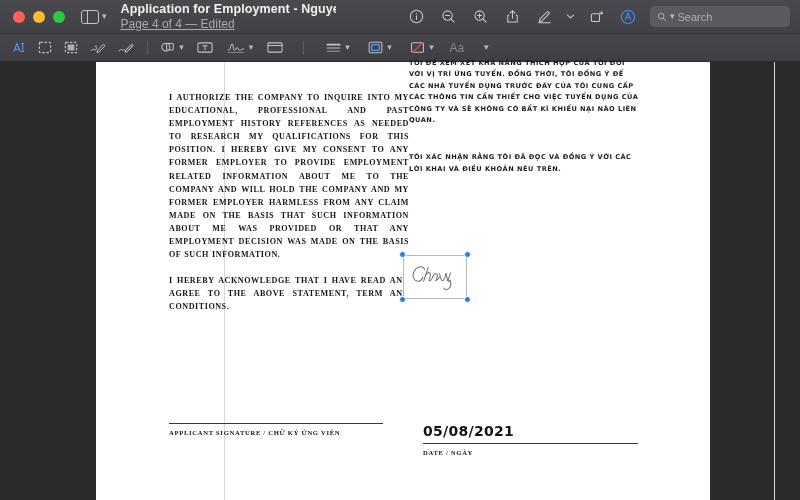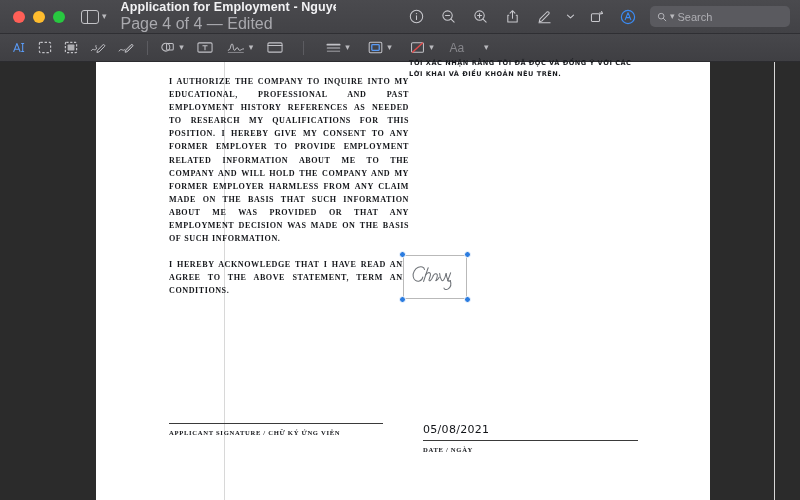--- a/index.html
+++ b/index.html
@@ -40,21 +40,21 @@
   .title-block {
     margin-left: 14px;
     display: flex; flex-direction: column; justify-content: center;
     min-width: 0;
   }
   .win-title {
     font-size: 12.5px; font-weight: bold; color: #f2f2f4;
     white-space: nowrap; overflow: hidden; max-width: 215px;
     letter-spacing: .1px;
   }
-  .win-sub { font-size: 16px; color: #a9a9ae; margin-top: 1px; }
+  .win-sub { font-size: 12px; color: #a9a9ae; margin-top: 1px; text-decoration: underline; }
 
   .tb-right {
     margin-left: auto; display: flex; align-items: center;
     gap: 0px; padding-right: 10px;
   }
   .tb-btn {
     width: 32px; height: 26px;
     display: flex; align-items: center; justify-content: center;
     color: #c9c9ce;
   }
@@ -95,21 +95,21 @@
   .page {
     position: absolute; left: 96px; top: 0;
     width: 614px; height: 438px;
     background: #ffffff;
   }
   .page-div-l { position: absolute; left: 128px; top: 0; width: 1px; height: 438px; background: #d8d8d8; }
   .page-div-r { position: absolute; left: 678px; top: 0; width: 1px; height: 438px; background: #d8d8d8; }
 
   
   .col-en {
-    position: absolute; left: 73px; top: 13px; width: 240px;
+    position: absolute; left: 73px; top: 29px; width: 240px;
   }
   .en-p {
     font-family: "Liberation Serif", serif;
     font-size: 8.1px; line-height: 13.1px;
     letter-spacing: .55px; word-spacing: .6px;
     color: #14161a; text-align: justify;
     font-weight: bold;
   }
   .en-p + .en-p { margin-top: 13px; }
 
@@ -156,21 +156,21 @@
   .sig-right { left: 327px; top: 361px; width: 215px; }
   .rule { height: 1px; background: #3a3a3a; width: 100%; }
   .sig-cap {
     font-family: "Liberation Serif", serif;
     font-size: 6.6px; font-weight: bold;
     letter-spacing: .7px; color: #14161a;
     margin-top: 5px; white-space: nowrap;
   }
   .date-val {
     font-family: "DejaVu Sans", sans-serif;
-    font-size: 11px; font-weight: normal;
+    font-size: 14px; font-weight: bold;
     color: #111317; letter-spacing: .3px;
     margin-bottom: 4px;
   }
 </style>
 </head>
 <body>
 
 <div id="app">
 
   <div class="titlebar">
@@ -348,20 +348,21 @@
     <div class="page">
       <div class="page-div-l"></div>
       <div class="page-div-r"></div>
 
       <div class="col-en">
         <p class="en-p">I AUTHORIZE THE COMPANY TO INQUIRE INTO MY EDUCATIONAL, PROFESSIONAL AND PAST EMPLOYMENT HISTORY REFERENCES AS NEEDED TO RESEARCH MY QUALIFICATIONS FOR THIS POSITION. I HEREBY GIVE MY CONSENT TO ANY FORMER EMPLOYER TO PROVIDE EMPLOYMENT RELATED INFORMATION ABOUT ME TO THE COMPANY AND WILL HOLD THE COMPANY AND MY FORMER EMPLOYER HARMLESS FROM ANY CLAIM MADE ON THE BASIS THAT SUCH INFORMATION ABOUT ME WAS PROVIDED OR THAT ANY EMPLOYMENT DECISION WAS MADE ON THE BASIS OF SUCH INFORMATION.</p>
         <p class="en-p">I HEREBY ACKNOWLEDGE THAT I HAVE READ AND AGREE TO THE ABOVE STATEMENT, TERM AND CONDITIONS.</p>
       </div>
 
       <div class="col-vi">
+        <p class="vi-p">TÔI ĐỂ XEM XÉT KHẢ NĂNG THÍCH HỢP CỦA TÔI ĐỐI VỚI VỊ TRÍ ỨNG TUYỂN. ĐỒNG THỜI, TÔI ĐỒNG Ý ĐỂ CÁC NHÀ TUYỂN DỤNG TRƯỚC ĐÂY CỦA TÔI CUNG CẤP CÁC THÔNG TIN CẦN THIẾT CHO VIỆC TUYỂN DỤNG CỦA CÔNG TY VÀ SẼ KHÔNG CÓ BẤT KÌ KHIẾU NẠI NÀO LIÊN QUAN.</p>
         <p class="vi-p">TÔI XÁC NHẬN RẰNG TÔI ĐÃ ĐỌC VÀ ĐỒNG Ý VỚI CÁC LỜI KHAI VÀ ĐIỀU KHOẢN NÊU TRÊN.</p>
       </div>
 
       <div class="sig-wrap">
         <div class="sig-box">
           <svg width="56" height="34" viewBox="0 0 56 34" fill="none" stroke="#6f7378" stroke-width="1.05" stroke-linecap="round" stroke-linejoin="round">
             <path d="M17.5 9.5c-.4-2.6-3.4-3.4-6.2-2.2C8 8.7 5.6 12.6 6.2 16.5c.5 3.4 3.4 5.4 6.2 4.6 2-.6 3.1-2.4 3.4-4"></path>
             <path d="M16.6 21.4c1.5-4.6 3-9.2 4.6-13.6"></path>
             <path d="M18.8 14.6c1.6-2 3.5-2.6 4.4-1.3.9 1.3-.3 4.2-1.1 6.1-.4 1 .4 1.7 1.3 1.1 1.1-.8 2.1-2.7 2.8-4.6"></path>
             <path d="M26.2 15.8c1.3-2.1 3.1-2.7 3.9-1.4.8 1.3-.4 4.3-1.1 6.2"></path>

